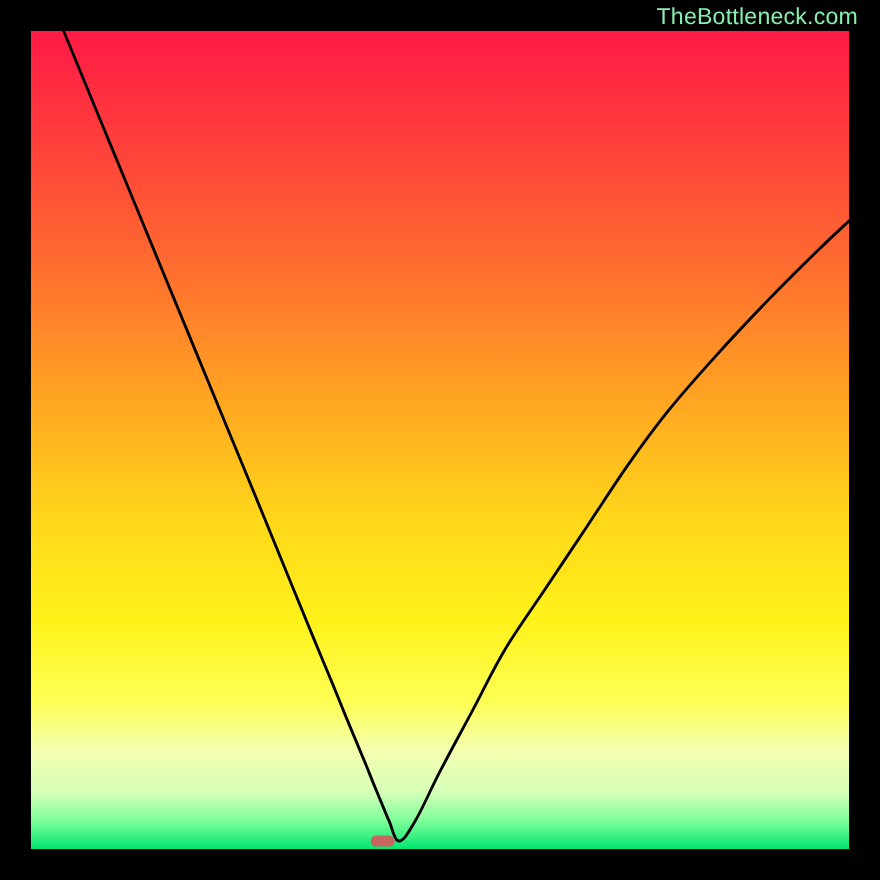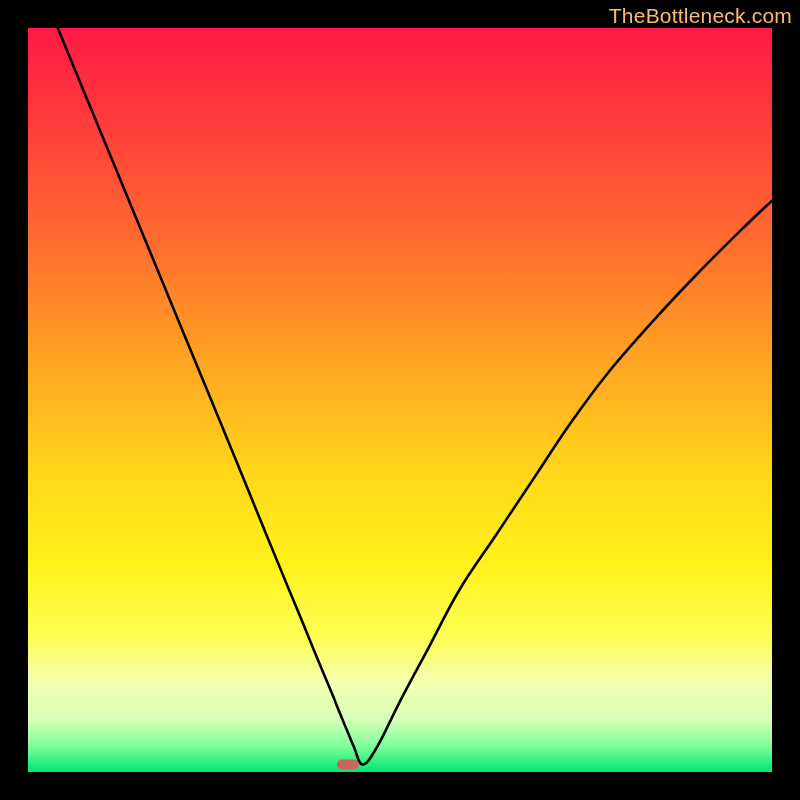--- a/index.html
+++ b/index.html
@@ -22,22 +22,22 @@
   .plot-area {
     position: absolute;
     left: 0;
     top: 0;
     width: 744px;
     height: 744px;
   }
   .watermark {
     position: absolute;
     top: 4px;
-    right: 8px;
-    color: #fdba74;
+    right: 20px;
+    color: #86efac;
     font-size: 21px;
     font-weight: 400;
     letter-spacing: 0.2px;
   }
   svg { display: block; }
 </style>
 </head>
 <body>
 
 <div class="watermark">TheBottleneck.com</div>

